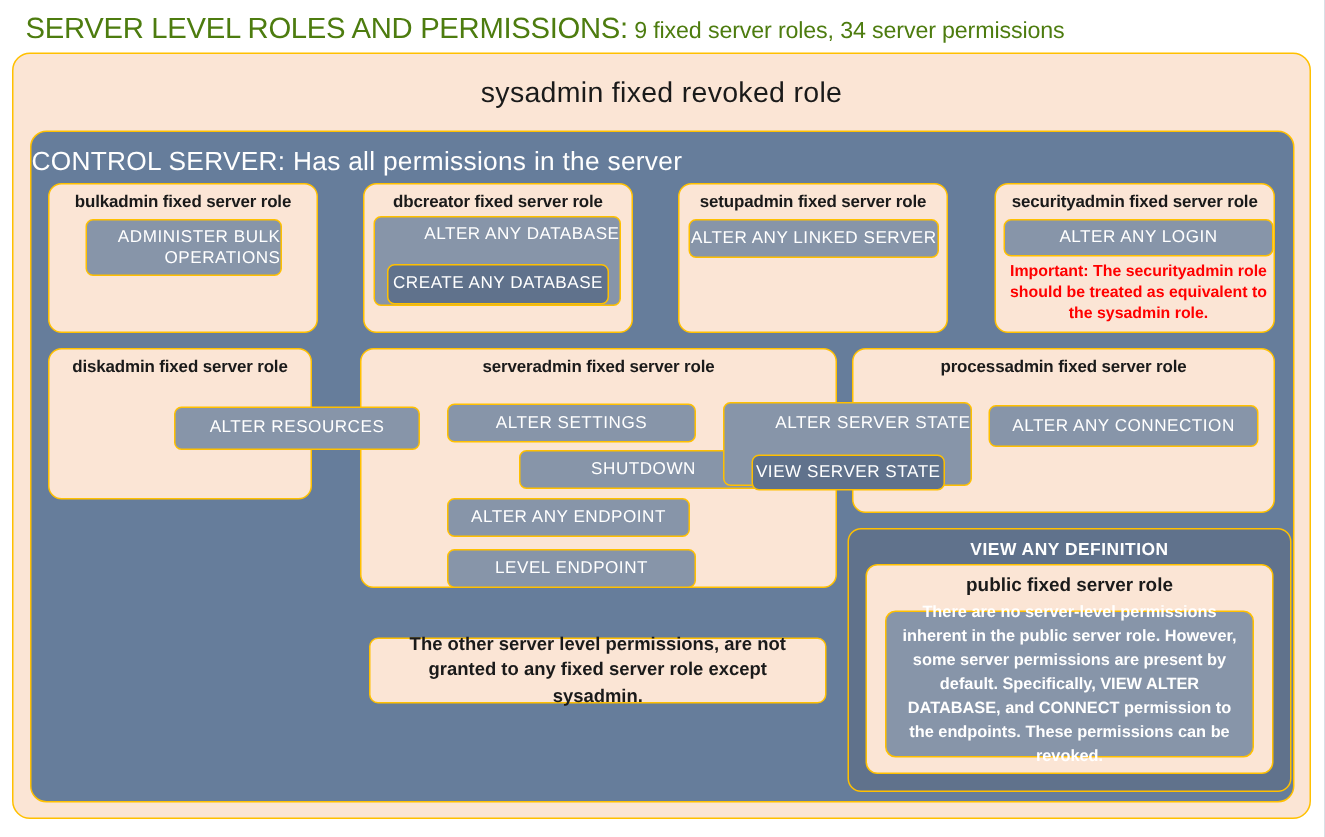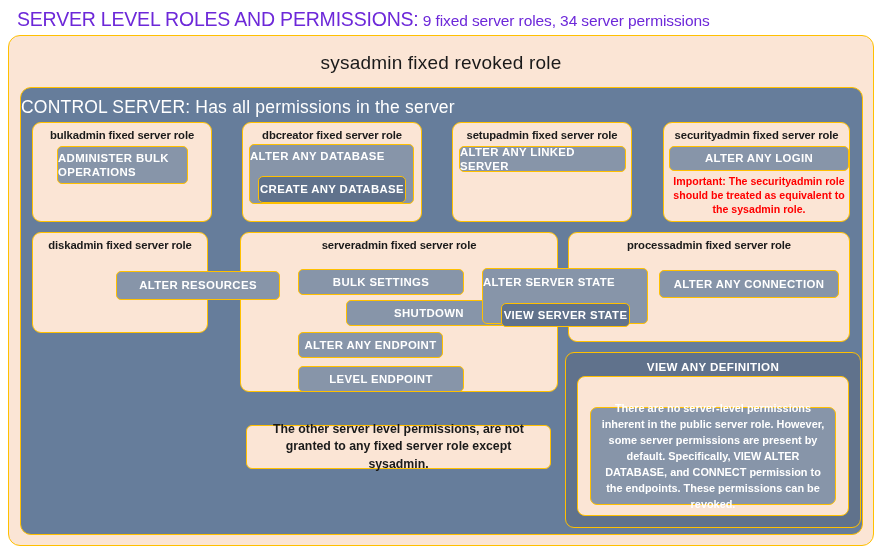--- a/index.html
+++ b/index.html
@@ -16,21 +16,21 @@
   }
 
   
   #title-bar {
     position: absolute;
     left: 17px;
     top: 8px;
     width: 860px;
     height: 26px;
     white-space: nowrap;
-    color: #6d28d9;
+    color: #4d7c0f;
   }
   #title-bar .t-main {
     font-size: 19.5px;
     font-weight: 400;
     letter-spacing: -0.2px;
   }
   #title-bar .t-sub {
     font-size: 15.5px;
     font-weight: 400;
     letter-spacing: -0.1px;
@@ -87,26 +87,26 @@
     letter-spacing: -0.1px;
   }
 
   
   .perm {
     background: #8795A9;
     border: 1.4px solid #FFC000;
     border-radius: 5px;
     color: #ffffff;
     font-size: 11.4px;
-    font-weight: bold;
+    font-weight: normal;
     letter-spacing: 0.35px;
     display: flex;
     align-items: center;
     justify-content: center;
-    text-align: left;
+    text-align: right;
     line-height: 1.25;
   }
   
   .perm.dark {
     background: #60728C;
   }
 
   
   .note-red {
     position: absolute;
@@ -228,32 +228,33 @@
 <div class="box role-box" style="left:240px; top:232px; width:318px; height:160px;">
   <div class="role-title">serveradmin fixed server role</div>
 </div>
 
 <div class="box role-box" style="left:568px; top:232px; width:282px; height:110px;">
   <div class="role-title">processadmin fixed server role</div>
 </div>
 
 <div class="box perm" style="left:116px; top:271px; width:164px; height:29px;">ALTER RESOURCES</div>
 
-<div class="box perm" style="left:298px; top:269px; width:166px; height:26px;">BULK SETTINGS</div>
+<div class="box perm" style="left:298px; top:269px; width:166px; height:26px;">ALTER SETTINGS</div>
 <div class="box perm" style="left:298px; top:300px; width:166px; height:26px;margin-left:48px;">SHUTDOWN</div>
-<div class="box perm" style="left:298px; top:332px; width:145px; height:26px;">ALTER ANY ENDPOINT</div>
+<div class="box perm" style="left:298px; top:332px; width:162px; height:26px;">ALTER ANY ENDPOINT</div>
 <div class="box perm" style="left:298px; top:366px; width:166px; height:26px;">LEVEL  ENDPOINT</div>
 
 <div class="box perm" style="left:659px; top:270px; width:180px; height:28px;">ALTER ANY CONNECTION</div>
 
 <div class="box perm" style="left:482px; top:268px; width:166px; height:56px;">
   <span style="position:absolute;top:6px;left:0;width:100%;">ALTER SERVER  STATE</span>
 </div>
 <div class="box perm dark" style="left:501px; top:303px; width:129px; height:24px;">VIEW SERVER  STATE</div>
 
 <div class="box" id="view-any-definition-box" style="left:565px; top:352px; width:296px; height:176px;">
   <div id="view-any-definition-label">VIEW ANY DEFINITION</div>
   <div class="box" id="public-role-box" style="left:11px; top:23px; width:272px; height:140px;">
+    <div id="public-role-title">public  fixed server role</div>
     <div id="public-role-desc">There are no server-level permissions inherent in the public server role. However, some server permissions are present by default. Specifically, VIEW ALTER DATABASE, and CONNECT permission to the endpoints. These permissions can be revoked.</div>
   </div>
 </div>
 
 <div class="box note-card" style="left:246px; top:425px; width:305px; height:44px;">The other server level permissions,  are not granted to any fixed server role except sysadmin.</div>
 
 </body></html>

